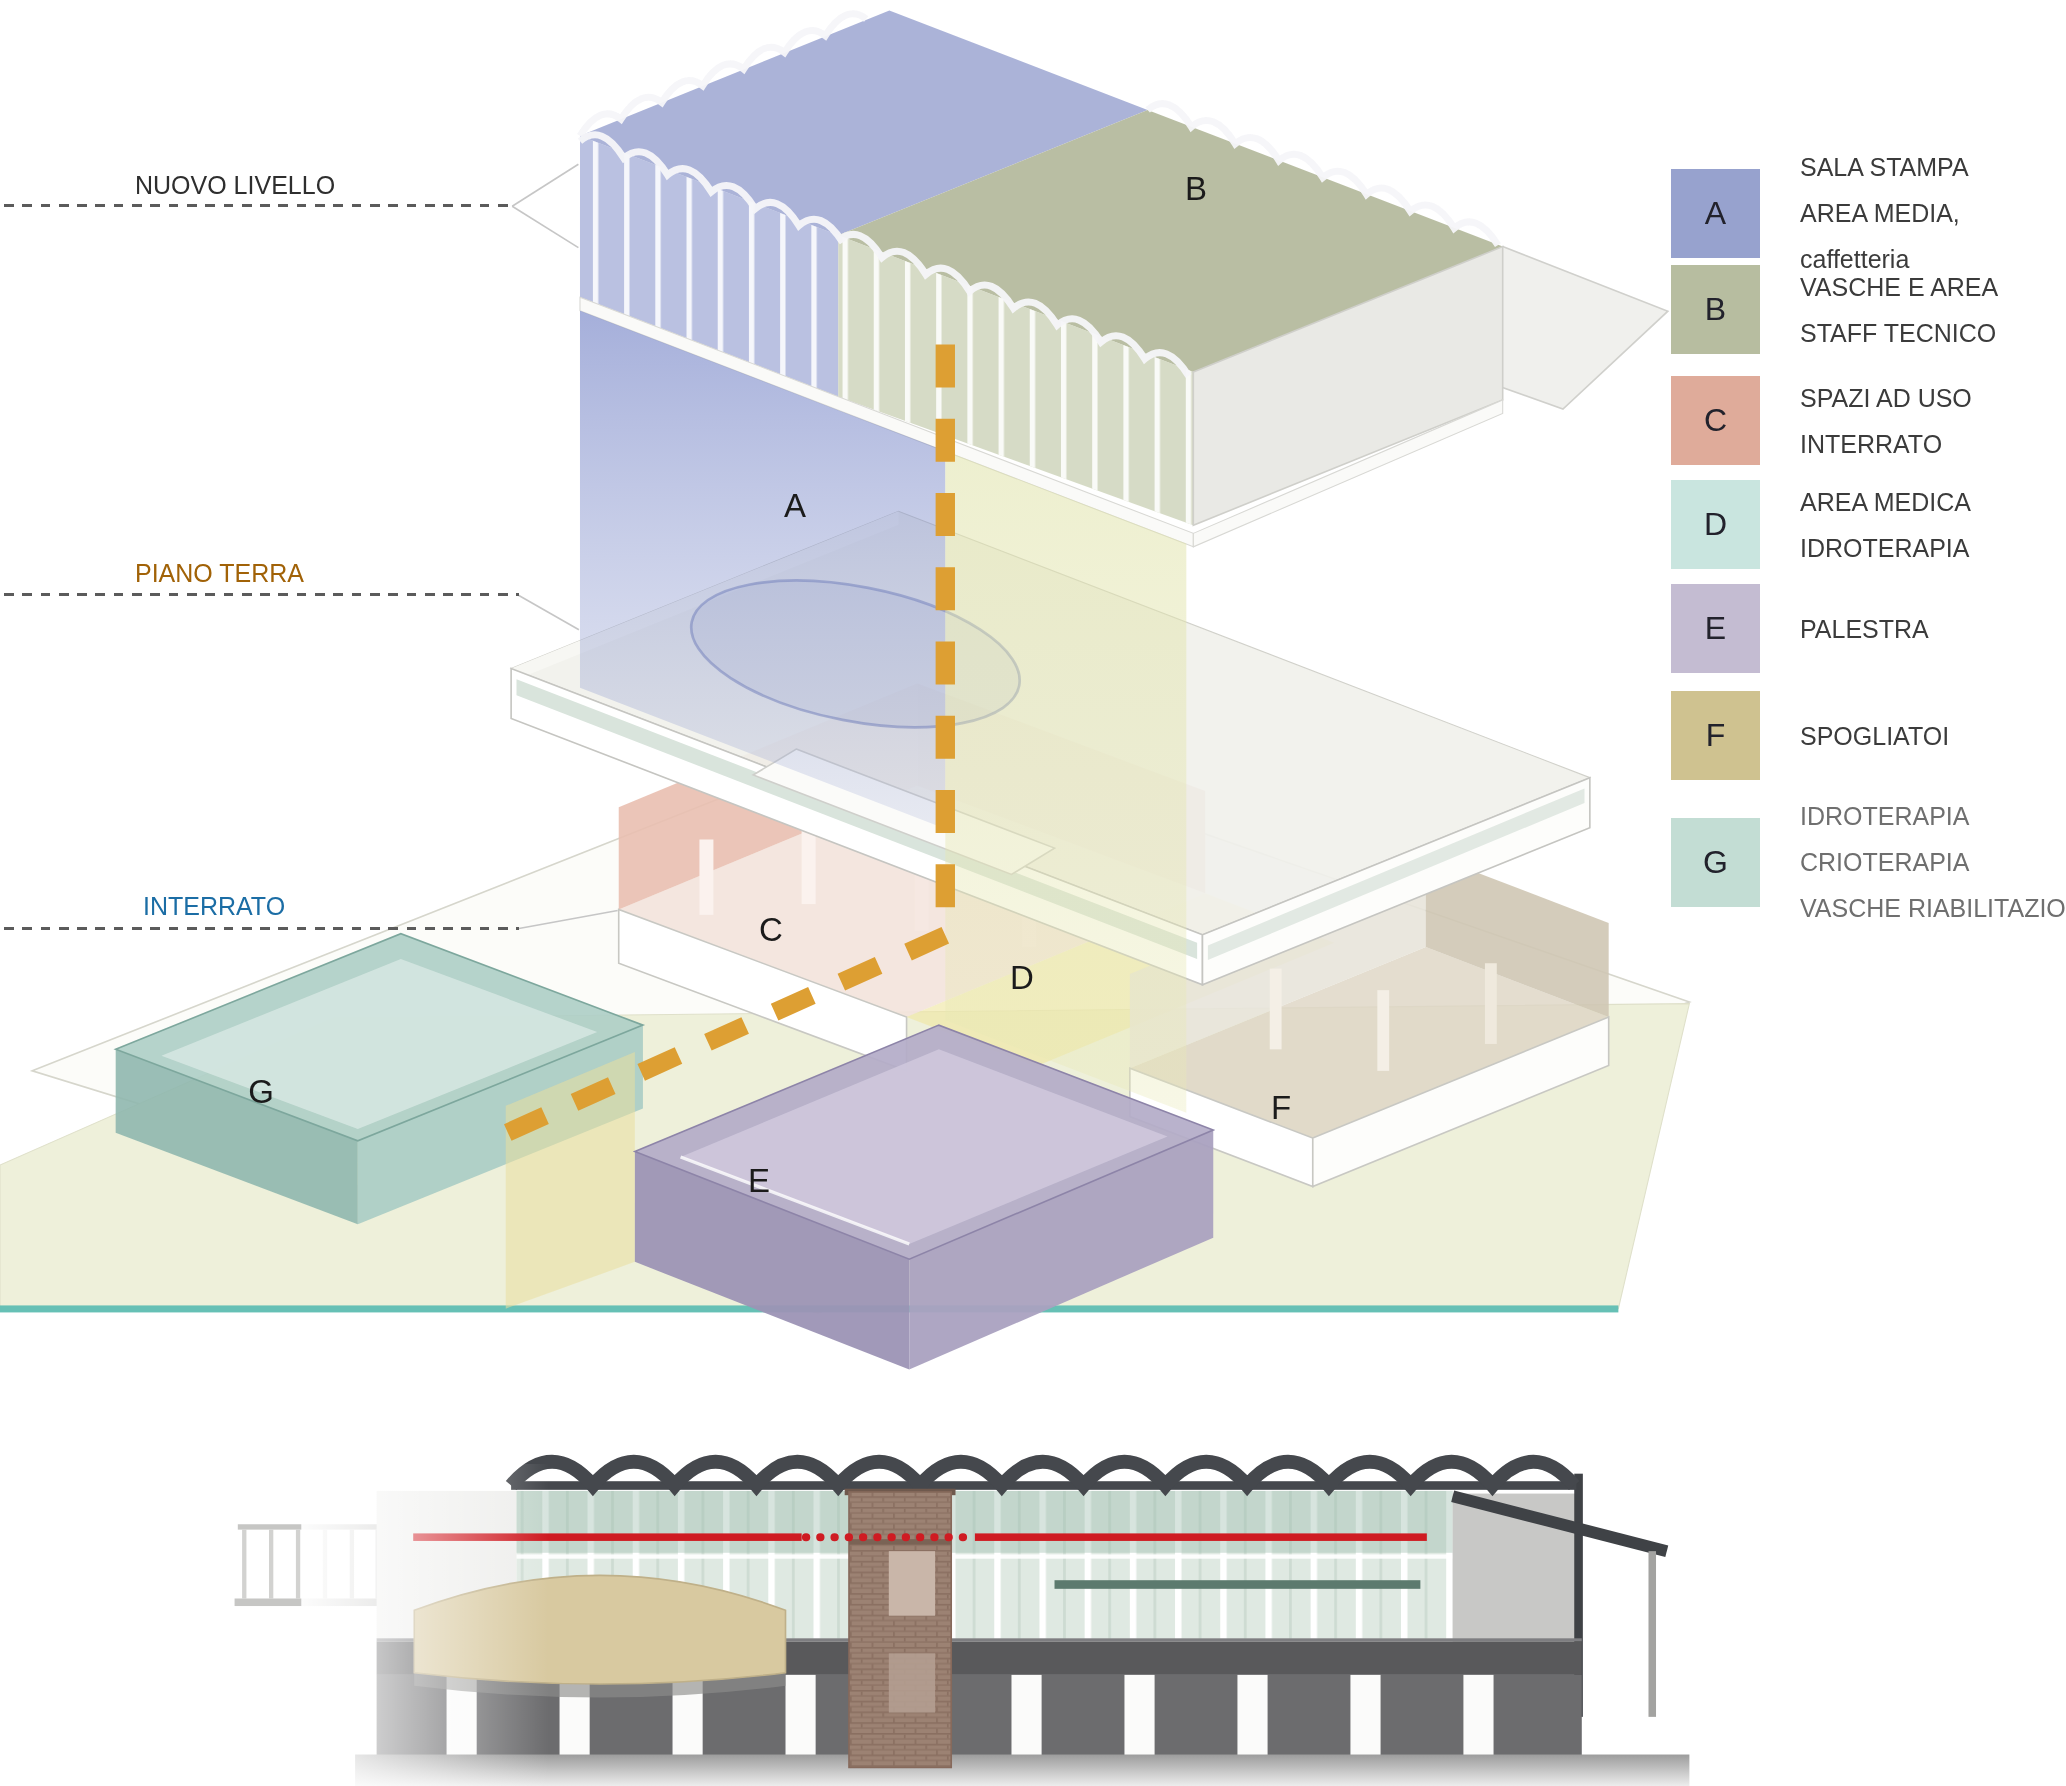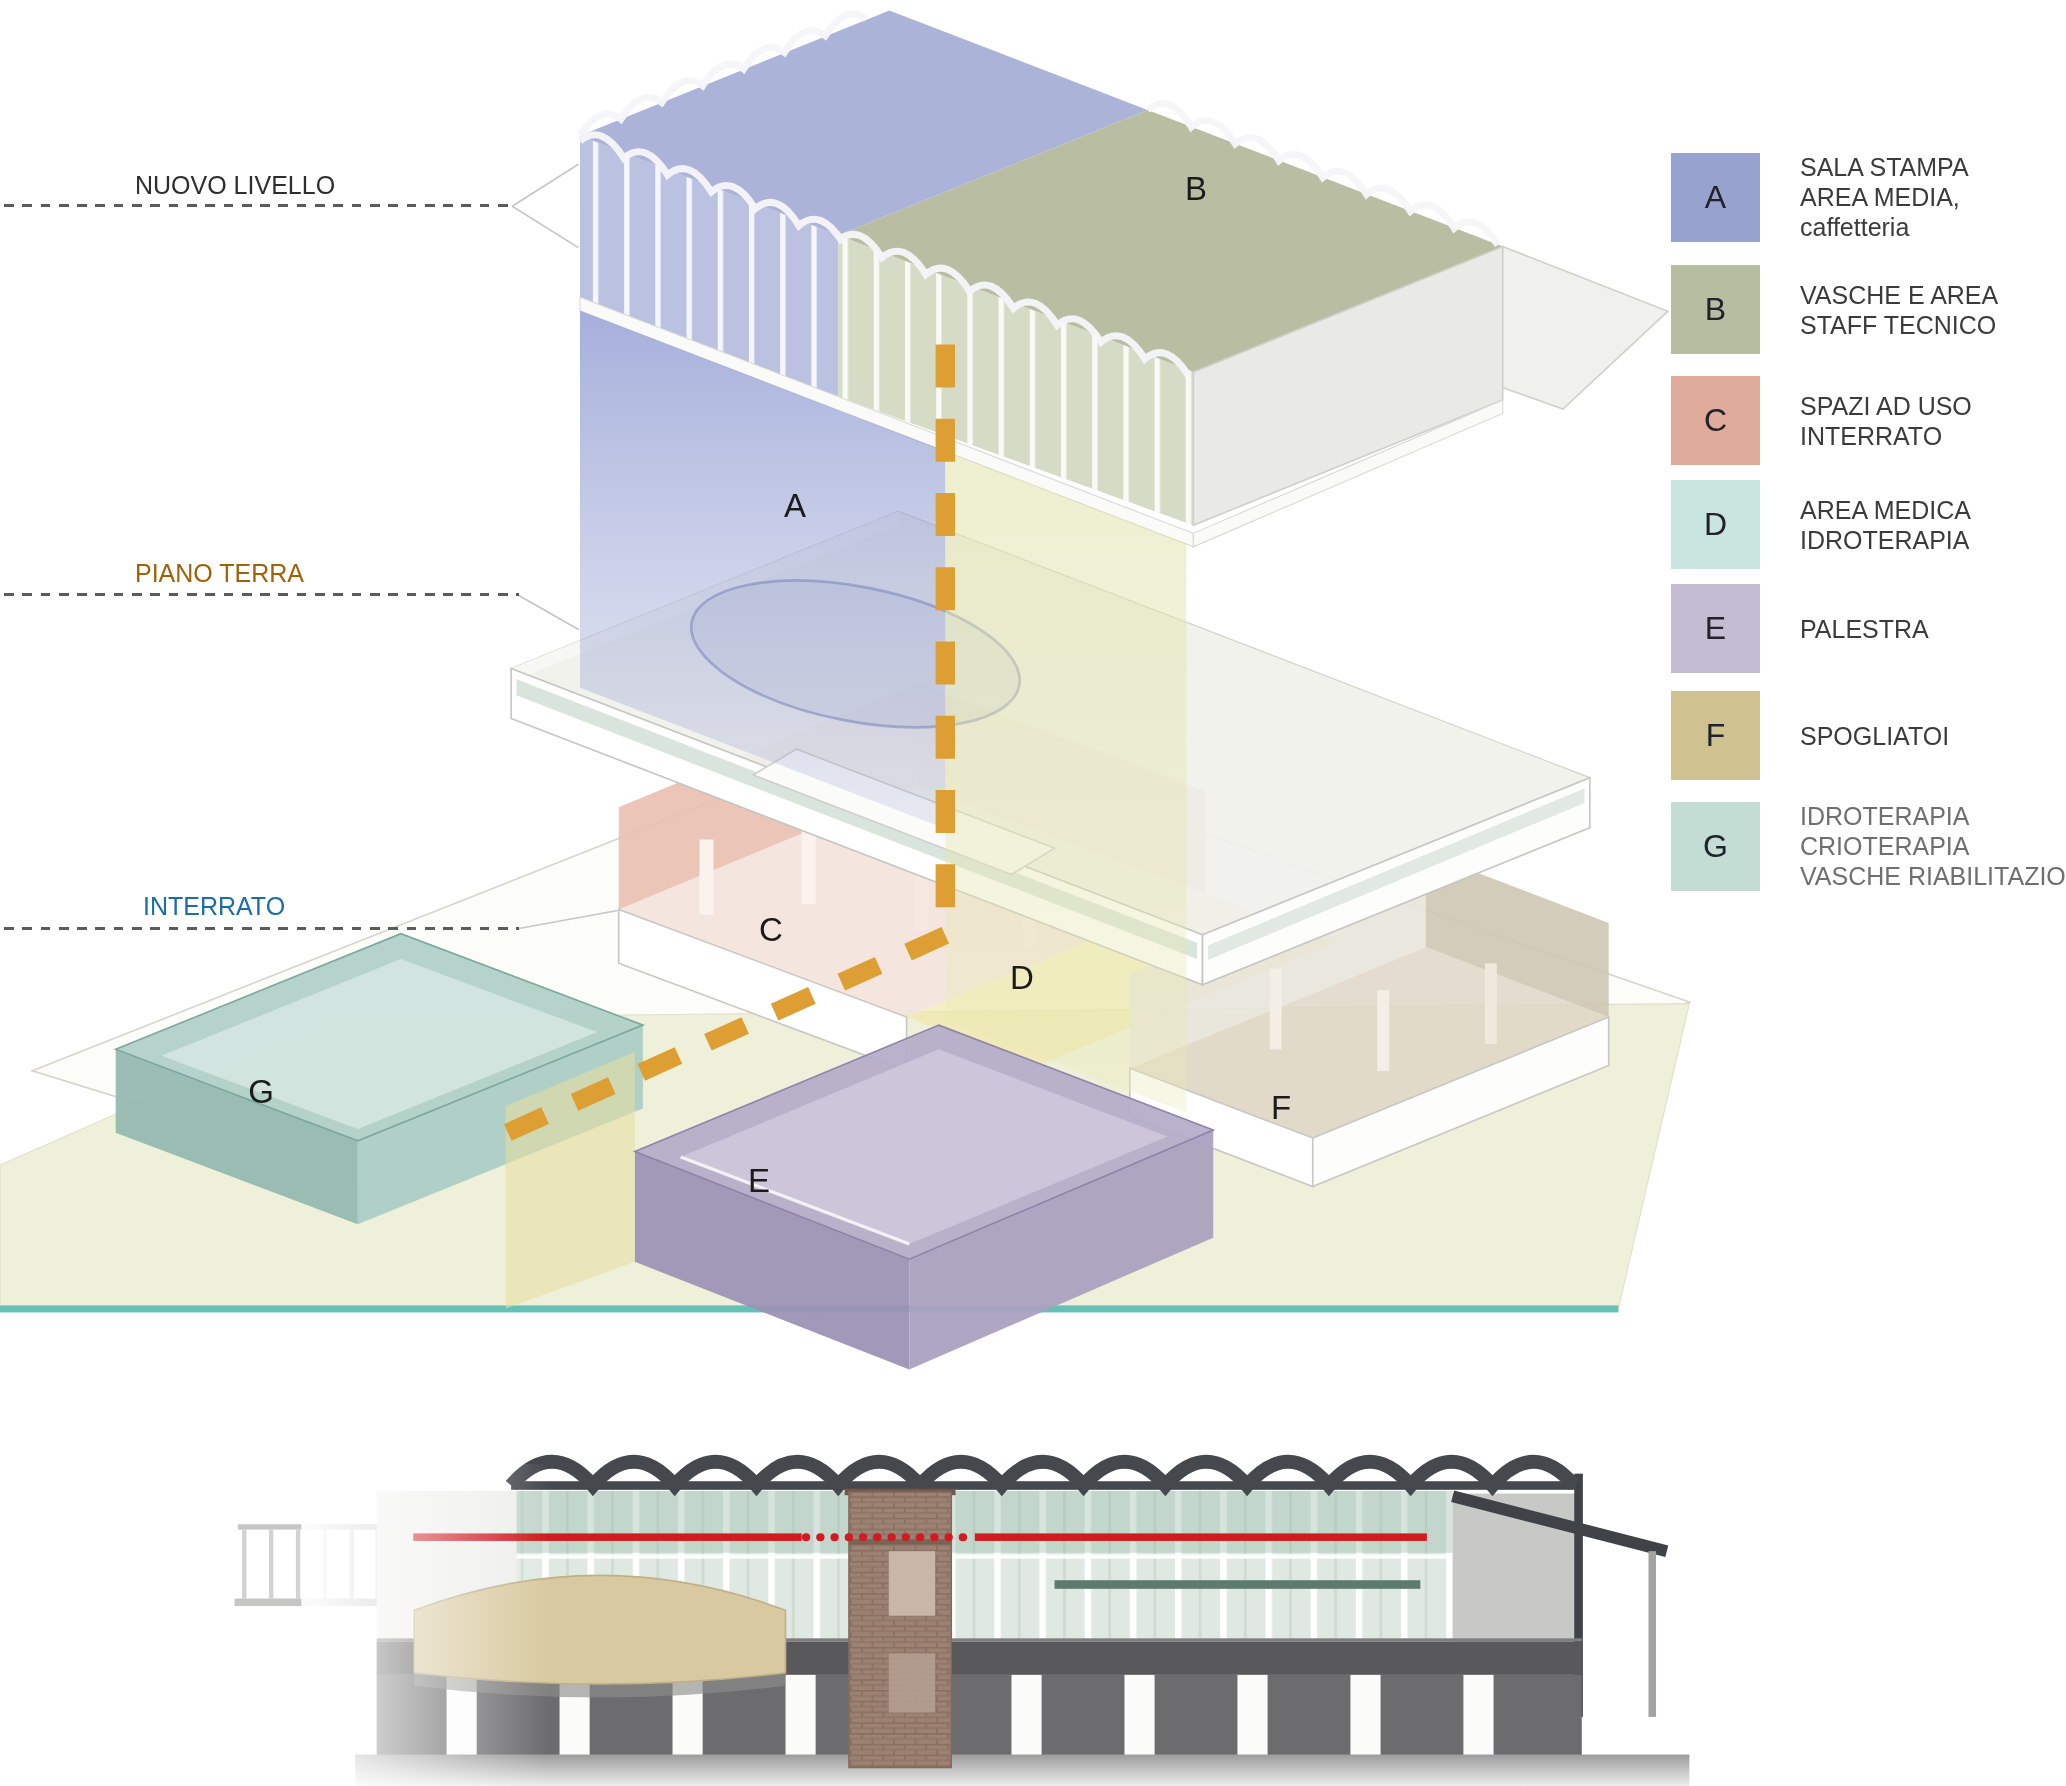--- a/index.html
+++ b/index.html
@@ -10,21 +10,21 @@
   .lvl-label{position:absolute;font-size:25px;letter-spacing:0px;color:#2e2e2e;white-space:nowrap;}
   .lvl-line{position:absolute;height:3.2px;
             background:repeating-linear-gradient(90deg,#5b5b5b 0 9.7px,rgba(0,0,0,0) 9.7px 18.3px);}
   
   .marker{position:absolute;transform:translate(-50%,-50%);font-size:33px;color:#1b1b1b;}
   
   .lg-row{position:absolute;left:1671px;display:flex;align-items:center;}
   .lg-sq{width:89px;height:89px;display:flex;align-items:center;justify-content:center;
          font-size:32px;color:#22222c;flex:0 0 auto;}
   .lg-txt{margin-left:40px;display:flex;flex-direction:column;justify-content:center;
-          font-size:25px;line-height:30px;color:#3b3b3b;white-space:nowrap;}
+          font-size:25px;line-height:30px;color:#3b3b3b;white-space:nowrap;gap:16px;}
   .lg-txt.muted{color:#6f6f6f;}
 </style>
 </head>
 <body>
 
 <div class="stage">
 
   <svg width="2066" height="1410" viewBox="0 0 3840 2620">
     <defs>
       <linearGradient id="gradBlue" x1="0" y1="0" x2="0" y2="1">

